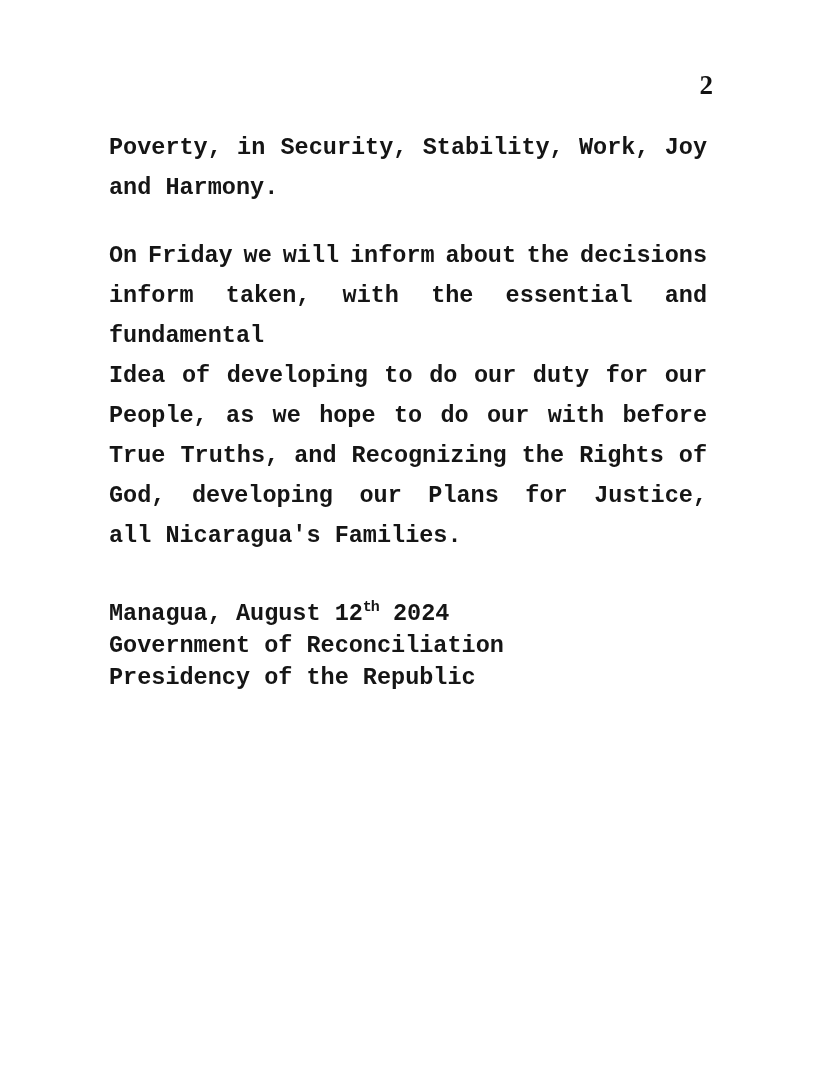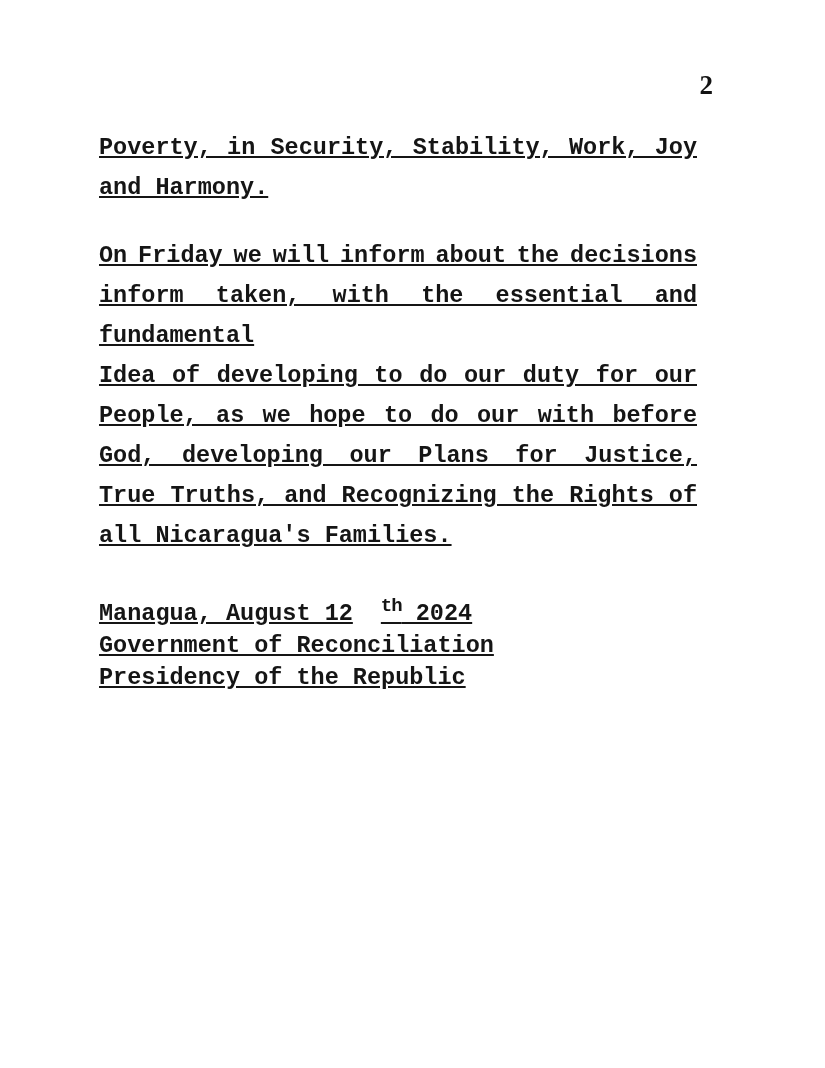--- a/index.html
+++ b/index.html
@@ -18,28 +18,27 @@
     position: absolute;
     top: 70px;
     right: 112px;
     font-family: "Liberation Serif", serif;
     font-weight: 700;
     font-size: 27px;
     color: #121212;
   }
   .body-text {
     position: absolute;
-    left: 99px;
+    left: 109px;
     top: 128px;
     width: 598px;
     font-family: "Liberation Mono", "DejaVu Sans Mono", monospace;
     font-weight: 700;
     font-size: 23.5px;
     color: #151515;
-    text-decoration: underline;
   }
   .para .line {
     line-height: 40px;
     white-space: normal;
   }
   
   .line.jl {
     text-align: justify;
     text-align-last: justify;
   }
@@ -48,25 +47,24 @@
   .line.tight-b { word-spacing: -13px; }
   .para + .para { margin-top: 28px; }
   .signature {
     margin-top: 42px;
   }
   .signature .line {
     line-height: 32px;
     text-align: left;
   }
   .signature sup {
-    font-size: 19px;
+    font-size: 15px;
     line-height: 0;
     vertical-align: 9px;
     letter-spacing: -1px;
-    margin-left: 28px;
   }
 </style>
 </head>
 <body>
 
 <div class="page">
 
   <div class="page-number">2</div>
 
   <div class="body-text">
@@ -74,22 +72,22 @@
     <div class="para">
       <div class="line jl">Poverty, in Security, Stability, Work, Joy</div>
       <div class="line">and Harmony.</div>
     </div>
 
     <div class="para">
       <div class="line jl tight-a">On Friday we will inform about the decisions</div>
       <div class="line jl tight-b">inform taken, with the essential and fundamental</div>
       <div class="line jl">Idea of developing to do our duty for our</div>
       <div class="line jl">People, as we hope to do our with before</div>
+      <div class="line jl">True Truths, and Recognizing the Rights of</div>
       <div class="line jl">God, developing our Plans for Justice,</div>
-      <div class="line jl">True Truths, and Recognizing the Rights of</div>
       <div class="line">all Nicaragua's Families.</div>
     </div>
 
     <div class="signature">
       <div class="line"><span>Managua, August 12</span><sup>th</sup><span> 2024</span></div>
       <div class="line">Government of Reconciliation</div>
       <div class="line">Presidency of the Republic</div>
     </div>
 
   </div>

